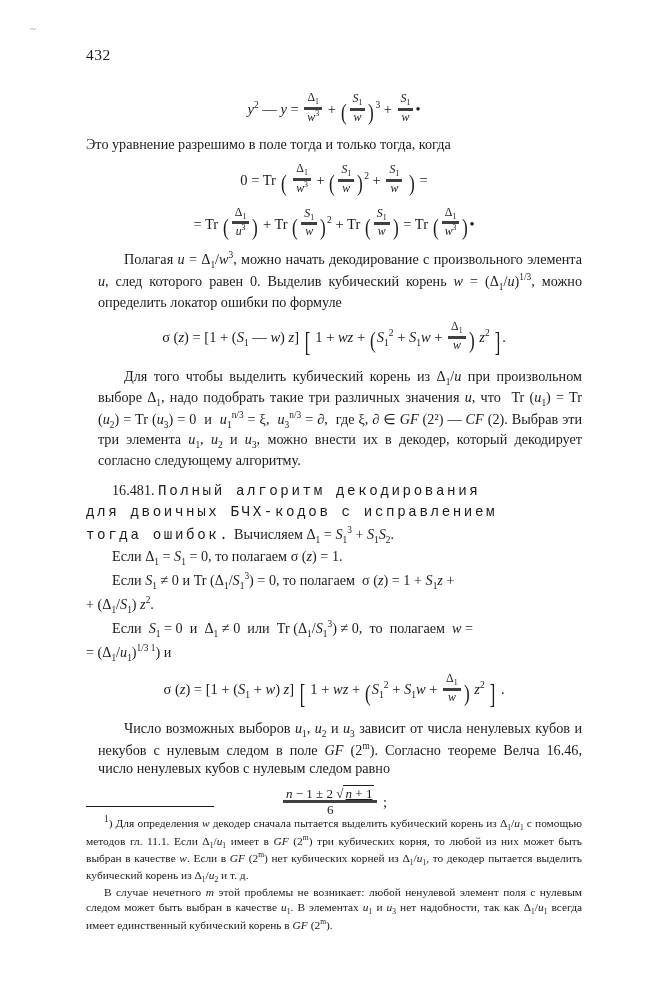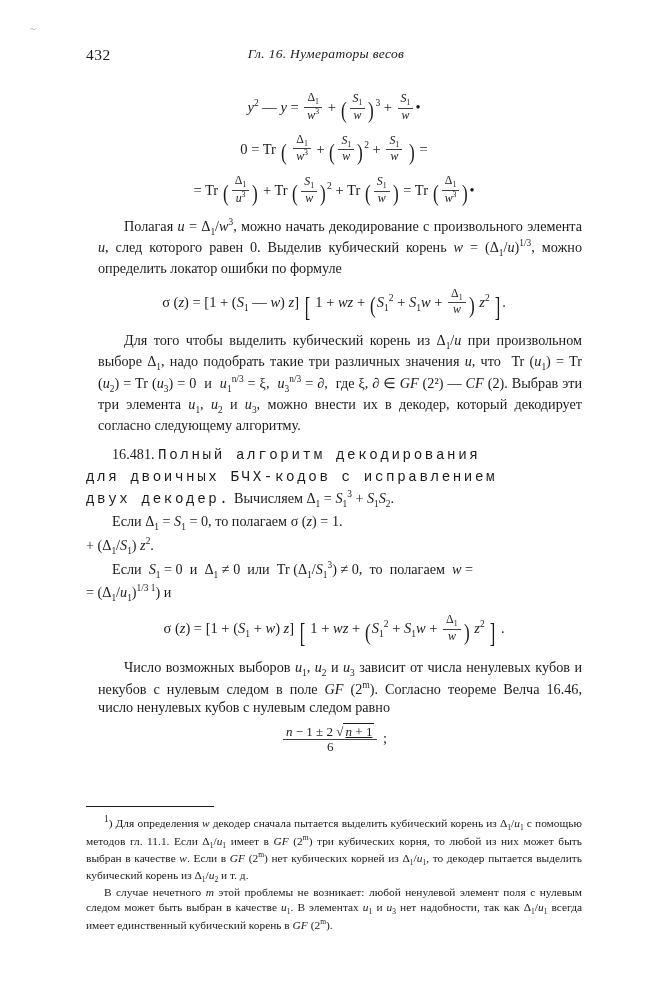--- a/index.html
+++ b/index.html
@@ -83,21 +83,21 @@
     display: inline-block;
     vertical-align: -0.55em;
     text-align: center;
     font-size: 0.82em;
     line-height: 1.05;
     margin: 0 2px;
   }
   .frac .num {
     display: block;
     padding: 0 3px 0px 3px;
-    border-bottom: 1px solid #404040;
+    border-bottom: 3px solid #404040;
   }
   .frac .den {
     display: block;
     padding: 0px 3px 0 3px;
   }
   sup.s { font-size: 0.66em; vertical-align: super; font-style: normal; }
   sub.s { font-size: 0.66em; vertical-align: sub; font-style: normal; }
   .paren-big {
     font-size: 1.65em;
     vertical-align: -0.26em;
@@ -147,35 +147,37 @@
 </style>
 </head>
 <body>
 
 <div class="page">
 
   <div class="corner-mark">~</div>
 
   <div class="header">
     <div class="page-number">432</div>
-    <div class="running-head">Гл. 16. Нумераторы весов</div>
   </div>
 
   <div class="body-col">
 
 
     <div class="eq">
       <span class="mi">y</span><sup class="s">2</sup> <span class="up">—</span> <span class="mi">y</span> =
       <span class="frac"><span class="num">Δ<sub class="s">1</sub></span><span class="den"><span class="mi">w</span><sup class="s">3</sup></span></span>
       +
       <span class="paren-big">(</span><span class="frac"><span class="num"><span class="mi">S</span><sub class="s">1</sub></span><span class="den"><span class="mi">w</span></span></span><span class="paren-big">)</span><sup class="s">3</sup>
       +
       <span class="frac"><span class="num"><span class="mi">S</span><sub class="s">1</sub></span><span class="den"><span class="mi">w</span></span></span><span class="up">•</span>
     </div>
 
+    <p>
+      Это уравнение разрешимо в поле тогда и только тогда, когда
+    </p>
 
     <div class="eq">
       0 = <span class="up">Tr</span>
       <span class="paren-big">(</span>
       <span class="frac"><span class="num">Δ<sub class="s">1</sub></span><span class="den"><span class="mi">w</span><sup class="s">3</sup></span></span>
       +
       <span class="paren-big">(</span><span class="frac"><span class="num"><span class="mi">S</span><sub class="s">1</sub></span><span class="den"><span class="mi">w</span></span></span><span class="paren-big">)</span><sup class="s">2</sup>
       +
       <span class="frac"><span class="num"><span class="mi">S</span><sub class="s">1</sub></span><span class="den"><span class="mi">w</span></span></span>
       <span class="paren-big">)</span> =
@@ -211,28 +213,31 @@
     </p>
 
     <p class="indent gap-m">
       <span class="secnum">16.481.</span>
       <span class="spaced">Полный алгоритм декодирования</span>
     </p>
     <p>
       <span class="spaced">для двоичных БЧХ-кодов с исправлением</span>
     </p>
     <p>
-      <span class="spaced">двух декодер.</span>
+      <span class="spaced">тогда ошибок.</span>
       Вычисляем Δ<sub class="s">1</sub> = <span class="mi">S</span><sub class="s">1</sub><sup class="s">3</sup> + <span class="mi">S</span><sub class="s">1</sub><span class="mi">S</span><sub class="s">2</sub>.
     </p>
 
     <p class="indent">
       Если Δ<sub class="s">1</sub> = <span class="mi">S</span><sub class="s">1</sub> = 0, то полагаем σ (<span class="mi">z</span>) = 1.
     </p>
 
+    <p class="indent">
+      Если <span class="mi">S</span><sub class="s">1</sub> ≠ 0 и <span class="up">Tr</span> (Δ<sub class="s">1</sub>/<span class="mi">S</span><sub class="s">1</sub><sup class="s">3</sup>) = 0, то полагаем &nbsp;σ (<span class="mi">z</span>) = 1 + <span class="mi">S</span><sub class="s">1</sub><span class="mi">z</span> +
+    </p>
     <p>
       + (Δ<sub class="s">1</sub>/<span class="mi">S</span><sub class="s">1</sub>) <span class="mi">z</span><sup class="s">2</sup>.
     </p>
 
     <p class="indent">
       Если&nbsp; <span class="mi">S</span><sub class="s">1</sub> = 0&nbsp; и&nbsp; Δ<sub class="s">1</sub> ≠ 0&nbsp; или&nbsp; <span class="up">Tr</span> (Δ<sub class="s">1</sub>/<span class="mi">S</span><sub class="s">1</sub><sup class="s">3</sup>) ≠ 0,&nbsp; то&nbsp; полагаем&nbsp; <span class="mi">w</span> =
     </p>
     <p>
       = (Δ<sub class="s">1</sub>/<span class="mi">u</span><sub class="s">1</sub>)<sup class="s">1/3 1</sup>) и
     </p>

